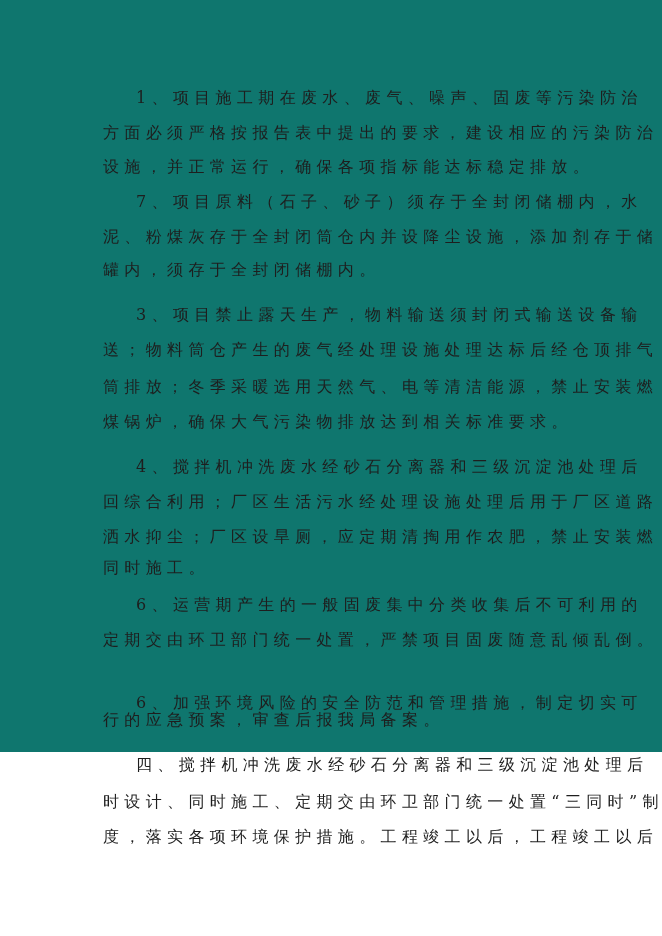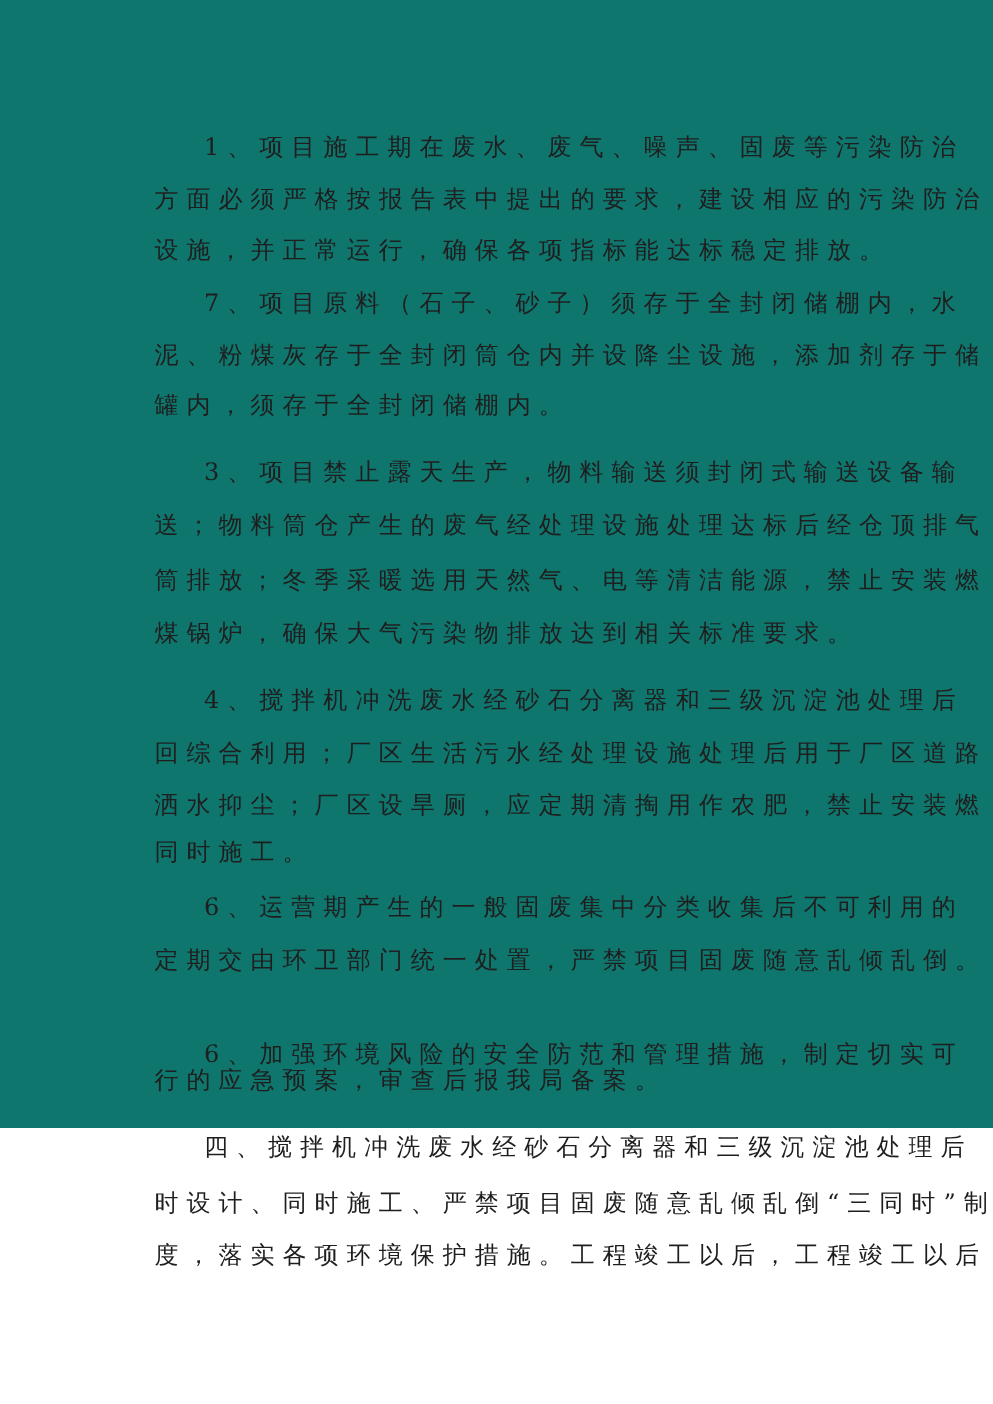--- a/index.html
+++ b/index.html
@@ -79,17 +79,17 @@
     <div class="line last" style="top:629px;">定期交由环卫部门统一处置，严禁项目固废随意乱倾乱倒。</div>
   </div>
 
   <div>
     <div class="line indent" style="top:692px;">6、加强环境风险的安全防范和管理措施，制定切实可</div>
     <div class="line last" style="top:709px;">行的应急预案，审查后报我局备案。</div>
   </div>
 
   <div>
     <div class="line indent" style="top:754px;">四、搅拌机冲洗废水经砂石分离器和三级沉淀池处理后</div>
-    <div class="line" style="top:791px;">时设计、同时施工、严禁项目固废随意乱倾乱倒“三同时”制</div>
+    <div class="line" style="top:791px;">时设计、同时施工、定期交由环卫部门统一处置“三同时”制</div>
     <div class="line" style="top:826px;">度，落实各项环境保护措施。工程竣工以后，工程竣工以后</div>
   </div>
 
 </div>
 
 </body></html>

